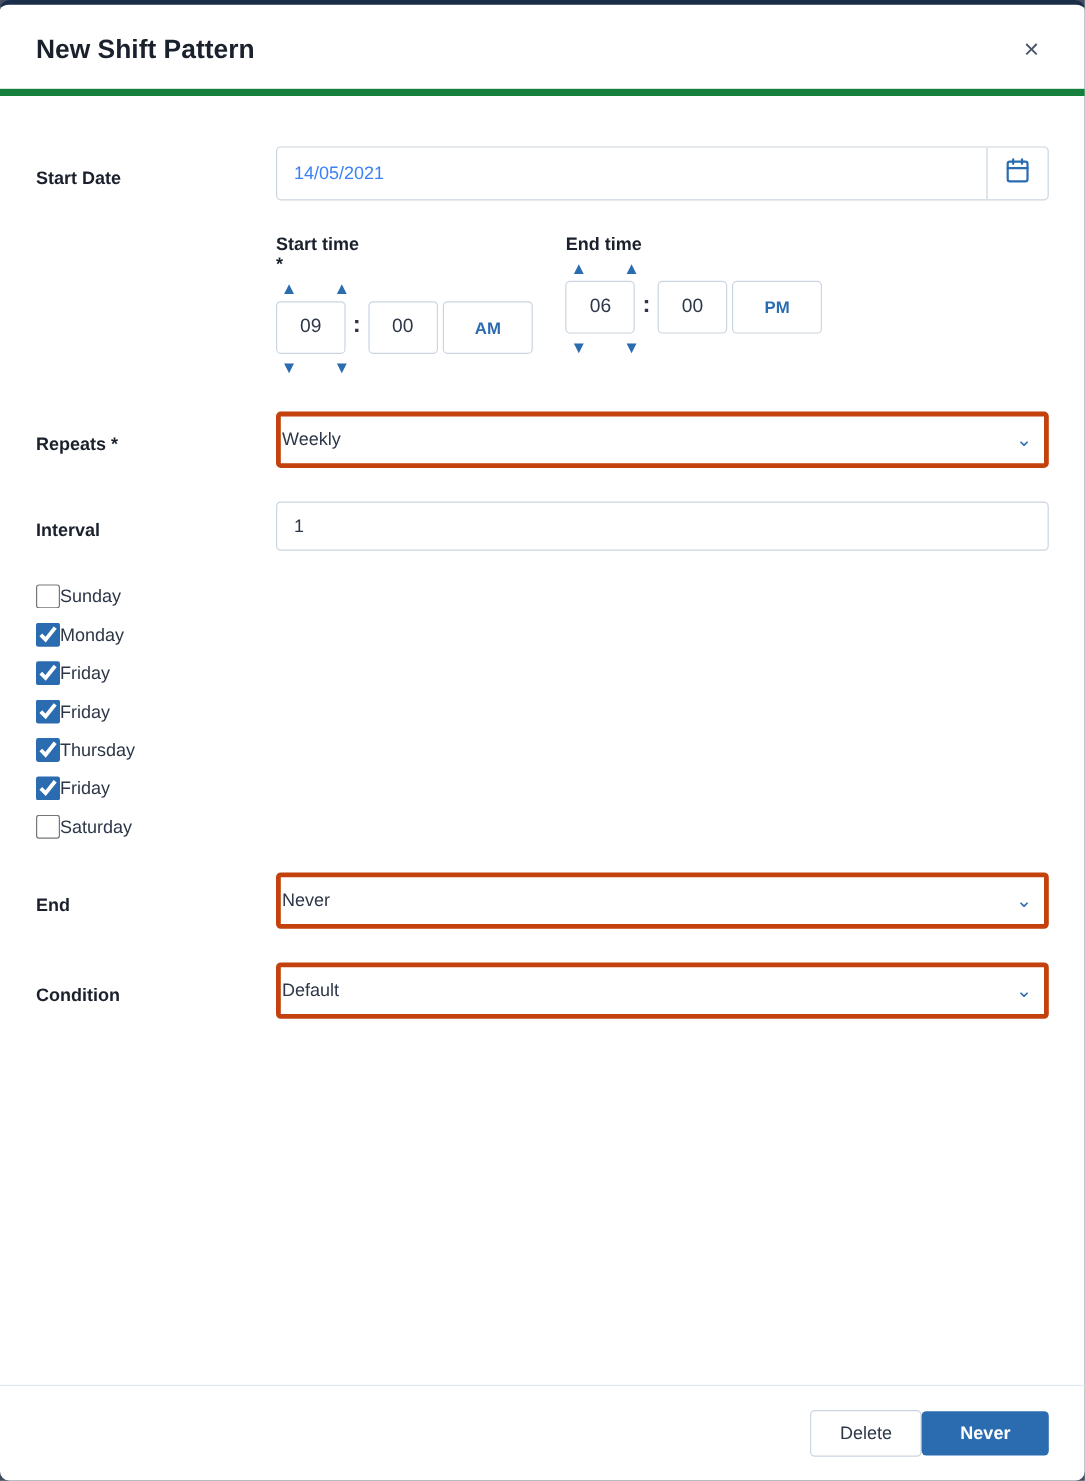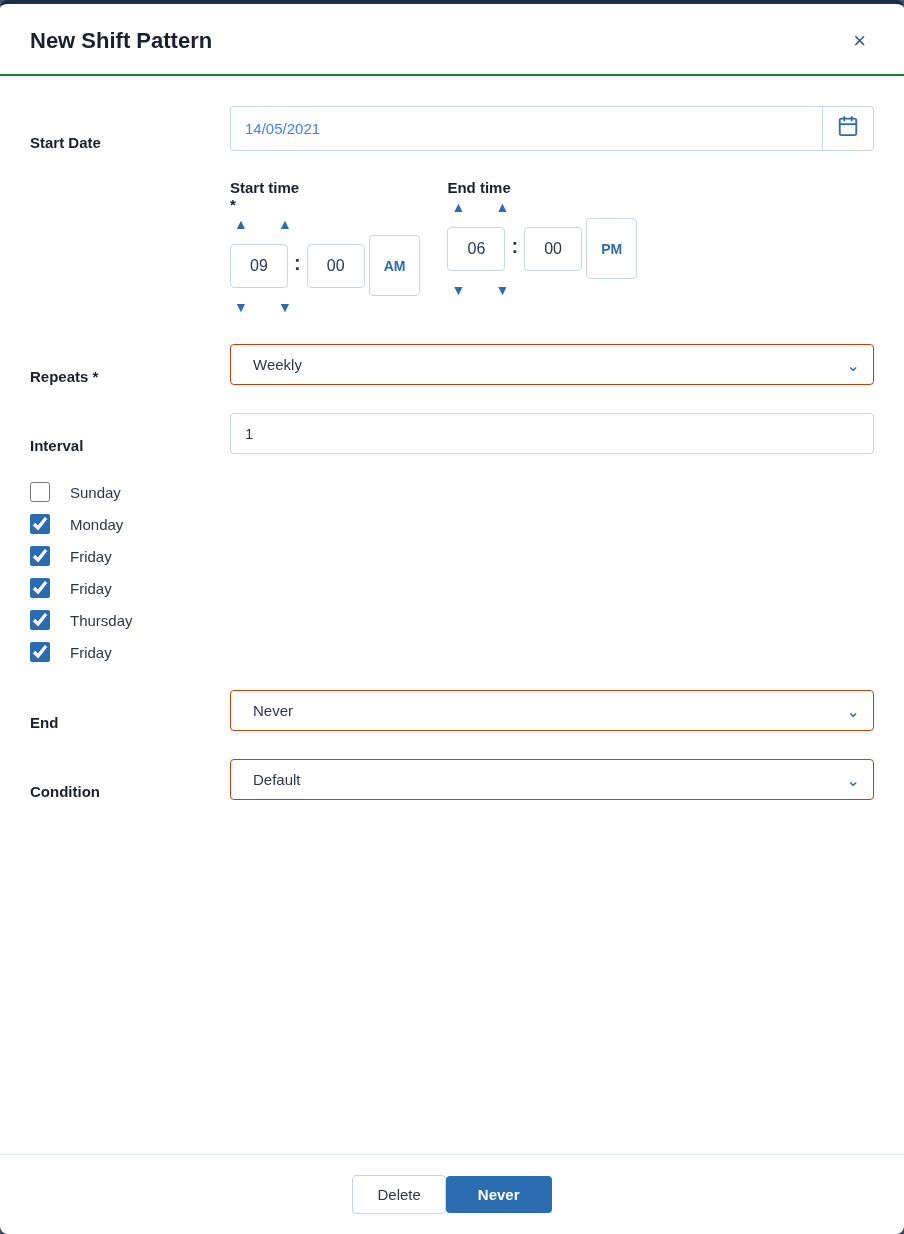--- a/index.html
+++ b/index.html
@@ -20,21 +20,21 @@
       display: flex;
       flex-direction: column;
       border-top: 4px solid #1a2e4a;
       position: relative;
     }
     .dialog-header {
       display: flex;
       justify-content: space-between;
       align-items: center;
       padding: 22px 30px 18px 30px;
-      border-bottom: 2px solid #15803d;
+      border-bottom: 6px solid #15803d;
       gap: 14px;
     }
     .dialog-title {
       font-size: 22px;
       font-weight: 600;
       color: #1a202c;
     }
     .close-btn {
       background: none;
       border: none;
@@ -43,22 +43,23 @@
       cursor: pointer;
       line-height: 1;
       padding: 4px 8px;
     }
     .dialog-body {
       padding: 30px 30px 20px 30px;
       flex: 1;
     }
     .form-row {
       display: flex;
-      align-items: flex-end;
+      align-items: center;
       margin-bottom: 28px;
+      margin-top: 12px;
     }
     .form-label {
       font-size: 15px;
       font-weight: 700;
       color: #1a202c;
       width: 200px;
       flex-shrink: 0;
       padding-top: 8px;
     }
     .form-control {
@@ -104,45 +105,45 @@
       font-size: 20px;
       font-weight: 600;
       color: #2d3748;
       margin: 0 2px;
       padding-bottom: 4px;
     }
     .ampm-btn {
       background: #fff;
       border: 1px solid #cbd5e0;
       border-radius: 4px;
-      padding: 10px 14px;
+      padding: 10px 26px;
       font-size: 14px;
       color: #2b6cb0;
       font-weight: 600;
       cursor: pointer;
-      height: 61px;
+      height: 44px;
     }
     .chevron-btn {
       background: none;
       border: none;
       cursor: pointer;
       color: #2b6cb0;
       font-size: 14px;
       line-height: 1;
       padding: 2px 4px;
     }
     .select-wrapper {
       position: relative;
       width: 100%;
     }
     .select-field {
       width: 100%;
-      border: 1px solid #c2410c;
-      border-radius: 4px;
-      padding: 11px 40px 11px 22px;
+      border: 4px solid #c2410c;
+      border-radius: 4px;
+      padding: 11px 40px 11px 1px;
       font-size: 15px;
       color: #2d3748;
       background: #fff;
       appearance: none;
       cursor: pointer;
       outline: none;
     }
     .select-arrow {
       position: absolute;
       right: 14px;
@@ -162,36 +163,36 @@
       outline: none;
     }
     .checkbox-list {
       display: flex;
       flex-direction: column;
       gap: 12px;
     }
     .checkbox-item {
       display: flex;
       align-items: center;
-      gap: 20px;
+      gap: 0;
     }
     .checkbox-item input[type="checkbox"] {
       width: 20px;
       height: 20px;
       cursor: pointer;
       accent-color: #2b6cb0;
       border-radius: 3px;
     }
     .checkbox-label {
       font-size: 15px;
       color: #2d3748;
     }
     .dialog-footer {
       display: flex;
-      justify-content: center;
+      justify-content: flex-end;
       align-items: center;
       padding: 20px 30px;
       border-top: 1px solid #e2e8f0;
       margin-top: auto;
     }
     .delete-btn {
       background: #fff;
       border: 1px solid #cbd5e0;
       border-radius: 4px;
       padding: 10px 24px;
@@ -384,20 +385,24 @@
           <div class="checkbox-item">
             <input type="checkbox" id="thursday" checked="" style="">
             <label for="thursday" class="checkbox-label">Thursday</label>
           </div>
 
           <div class="checkbox-item">
             <input type="checkbox" id="friday" checked="" style="">
             <label for="friday" class="checkbox-label">Friday</label>
           </div>
 
+          <div class="checkbox-item">
+            <input type="checkbox" id="saturday" style="">
+            <label for="saturday" class="checkbox-label">Saturday</label>
+          </div>
 
         </div>
       </div>
     </div>
 
     <div class="form-row">
       <div class="form-label">End</div>
       <div class="form-control">
         <div class="select-wrapper">
           <select class="select-field">

